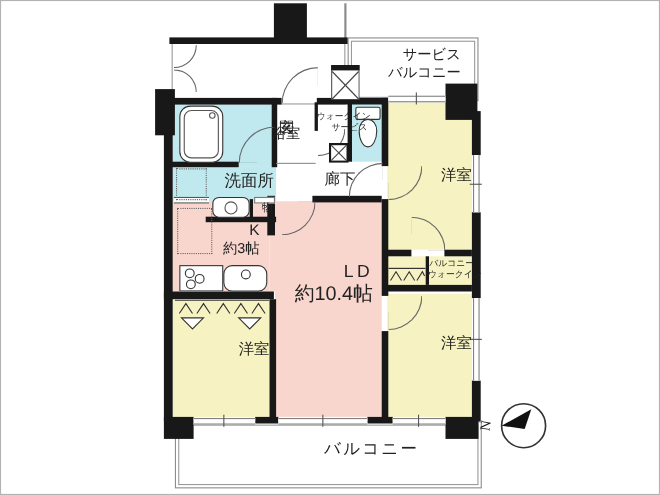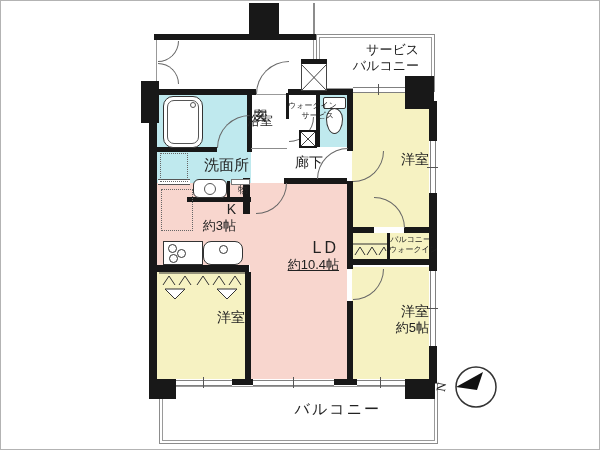--- a/index.html
+++ b/index.html
@@ -199,31 +199,30 @@
   </div>
   <div class="lbl" style="left:258px;top:153px;width:64px;font-size:14px;">廊下</div>
   <div class="lbl" style="left:186px;top:155px;width:62px;font-size:15px;">洗面所</div>
   <div class="lbl" style="left:229px;top:183px;width:18px;font-size:10px;">物</div>
   <div class="lbl" style="left:175px;top:200px;width:60px;">
     <span class="l2" style="font-size:14px;">K</span>
     <span class="l2" style="font-size:13px;">約3帖</span>
   </div>
   <div class="lbl" style="left:258px;top:237px;width:80px;">
     <span class="l2" style="font-size:16px;letter-spacing:3px;">LD</span>
-    <span class="l2" style="font-size:13px;text-decoration:underline;">約10.4帖</span>
+    <span class="l2" style="font-size:18px;">約10.4帖</span>
   </div>
   <div class="lbl" style="left:350px;top:150px;width:78px;">
     <span class="l2" style="font-size:14px;">洋室</span>
   </div>
   <div class="lbl" style="left:388px;top:234px;width:42px;font-size:8px;">
     <span class="l2">バルコニー</span>
     <span class="l2">ウォークイン</span>
   </div>
   <div class="lbl" style="left:350px;top:302px;width:78px;">
     <span class="l2" style="font-size:14px;">洋室</span>
-    <span class="l2" style="font-size:13px;">約5帖</span>
   </div>
   <div class="lbl" style="left:158px;top:308px;width:86px;">
     <span class="l2" style="font-size:14px;">洋室</span>
   </div>
   <div class="lbl" style="left:220px;top:399px;width:160px;font-size:15px;letter-spacing:2px;">バルコニー</div>
 
 </div>
 
 </body></html>

